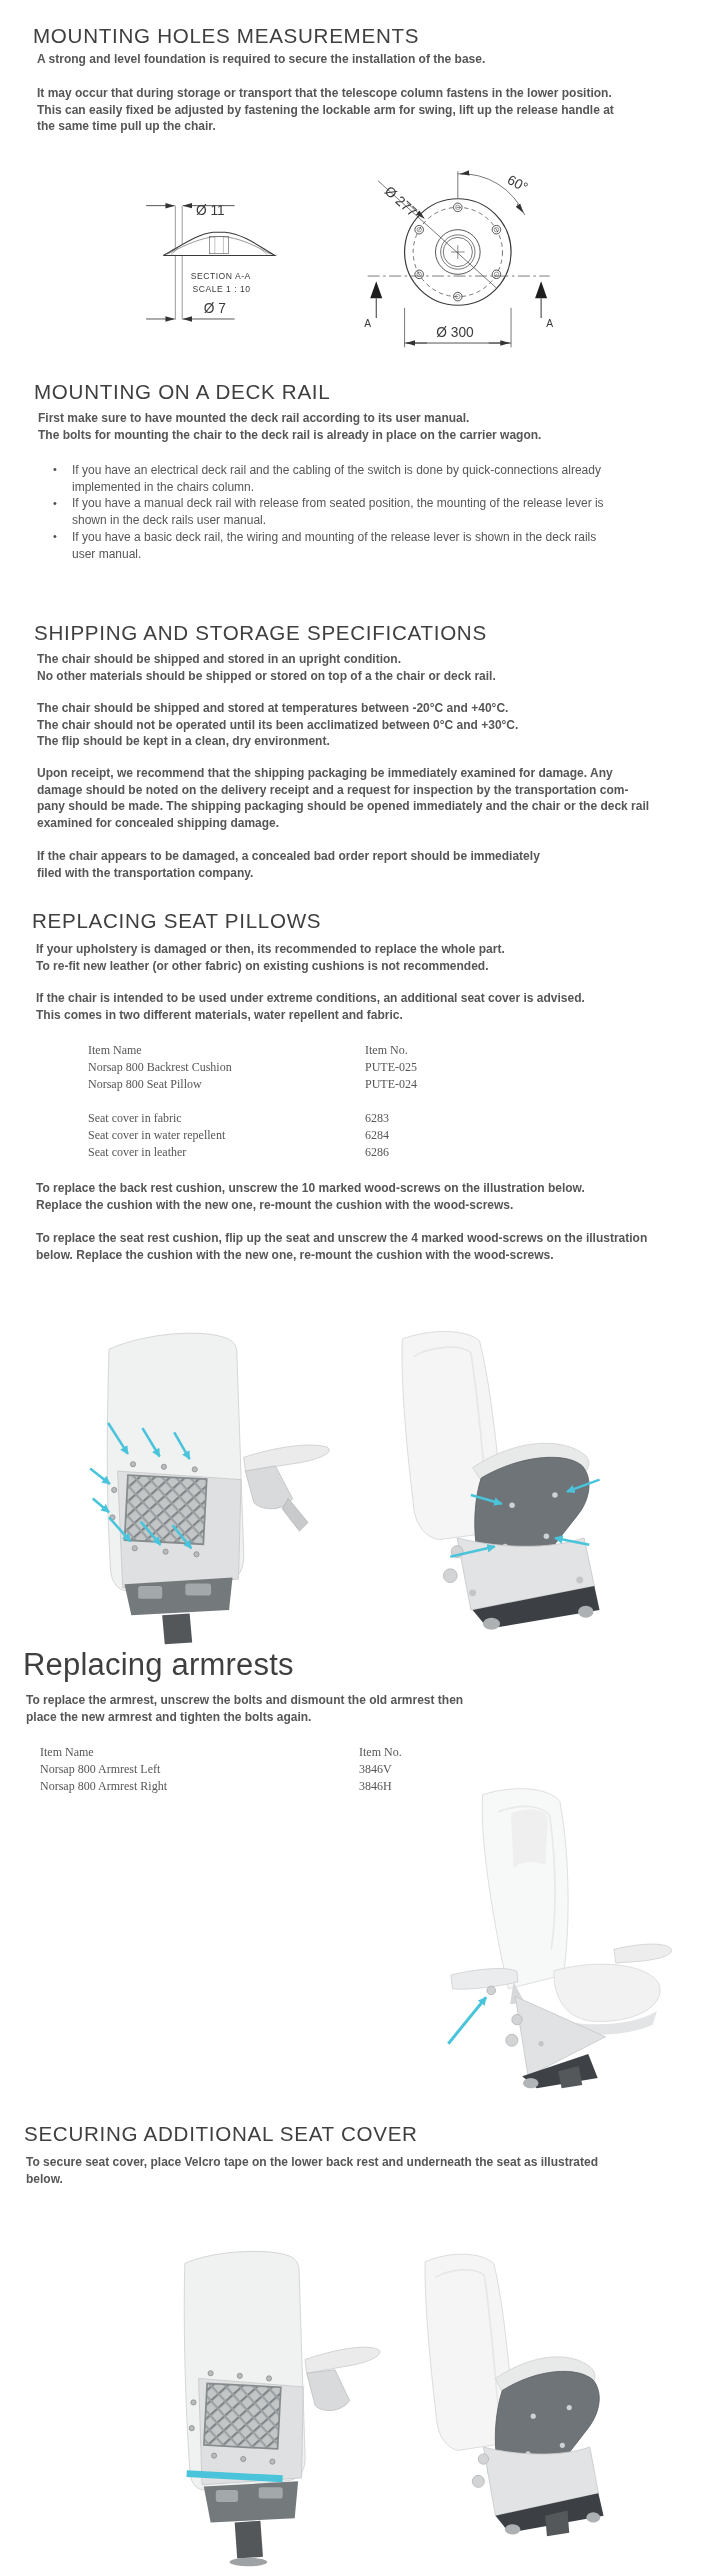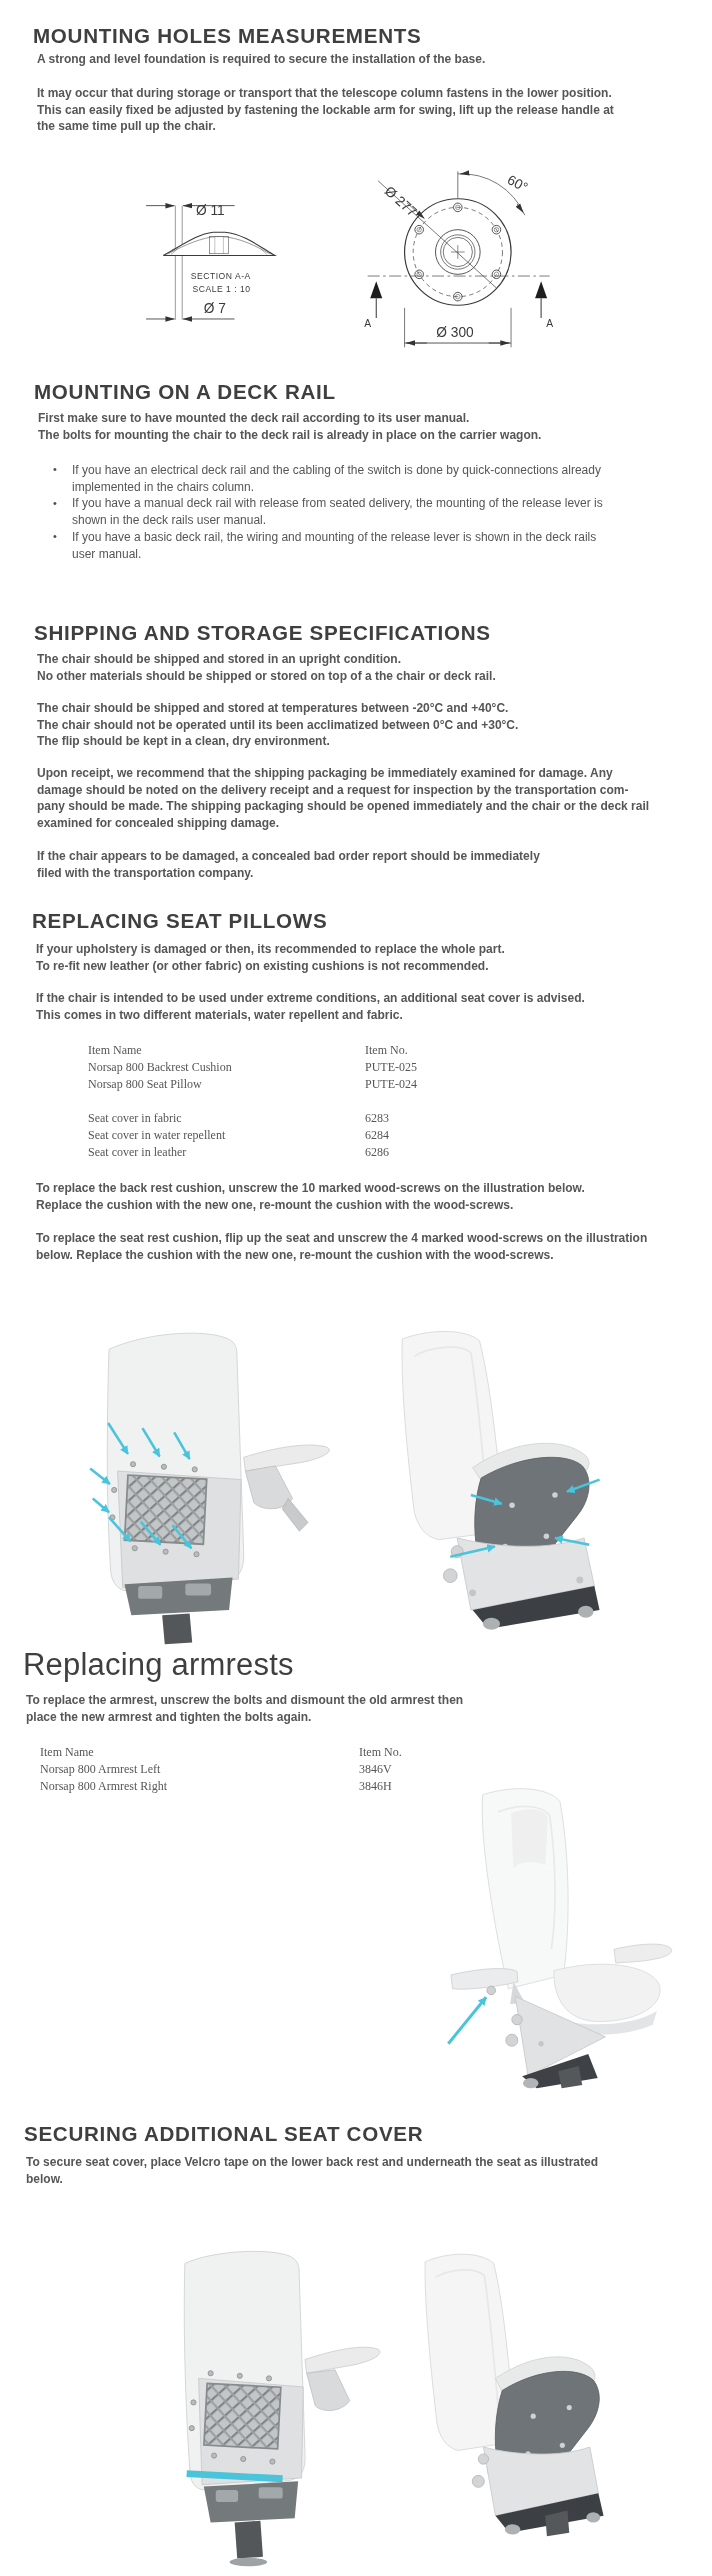--- a/index.html
+++ b/index.html
@@ -8,21 +8,21 @@
     --body:#565656;
     --line:#2f2f2f;
   }
   html,body{margin:0;padding:0;background:#fff;}
   #page{
     position:relative;width:713px;height:2576px;background:#ffffff;
     font-family:"Liberation Sans", sans-serif;color:var(--body);overflow:hidden;
   }
   .abs{position:absolute;}
   .h{
-    font-size:20.6px;font-weight:700;letter-spacing:0.7px;color:var(--head);
+    font-size:20.6px;font-weight:400;letter-spacing:0.7px;color:var(--head);
     white-space:nowrap;
   }
   .hbig{
     font-size:31px;font-weight:300;letter-spacing:0.2px;color:var(--head);
     white-space:nowrap;
   }
   .para{font-size:12px;line-height:16.7px;color:var(--body);white-space:nowrap;font-weight:bold;}
   .para div{height:16.7px;}
   .bullets{font-size:12px;line-height:16.7px;color:var(--body);}
   .bullet-item{position:relative;margin:0;}
@@ -146,21 +146,21 @@
     <div class="bullet-item">
         <span class="dot">•</span>
         <div>
           <div>If you have an electrical deck rail and the cabling of the switch is done by quick-connections already</div>
           <div>implemented in the chairs column.</div>
         </div>
       </div>
     <div class="bullet-item">
         <span class="dot">•</span>
         <div>
-          <div>If you have a manual deck rail with release from seated delivery, the mounting of the release lever is</div>
+          <div>If you have a manual deck rail with release from seated position, the mounting of the release lever is</div>
           <div>shown in the deck rails user manual.</div>
         </div>
       </div>
     <div class="bullet-item">
         <span class="dot">•</span>
         <div>
           <div>If you have a basic deck rail, the wiring and mounting of the release lever is shown in the deck rails</div>
           <div>user manual.</div>
         </div>
       </div>

